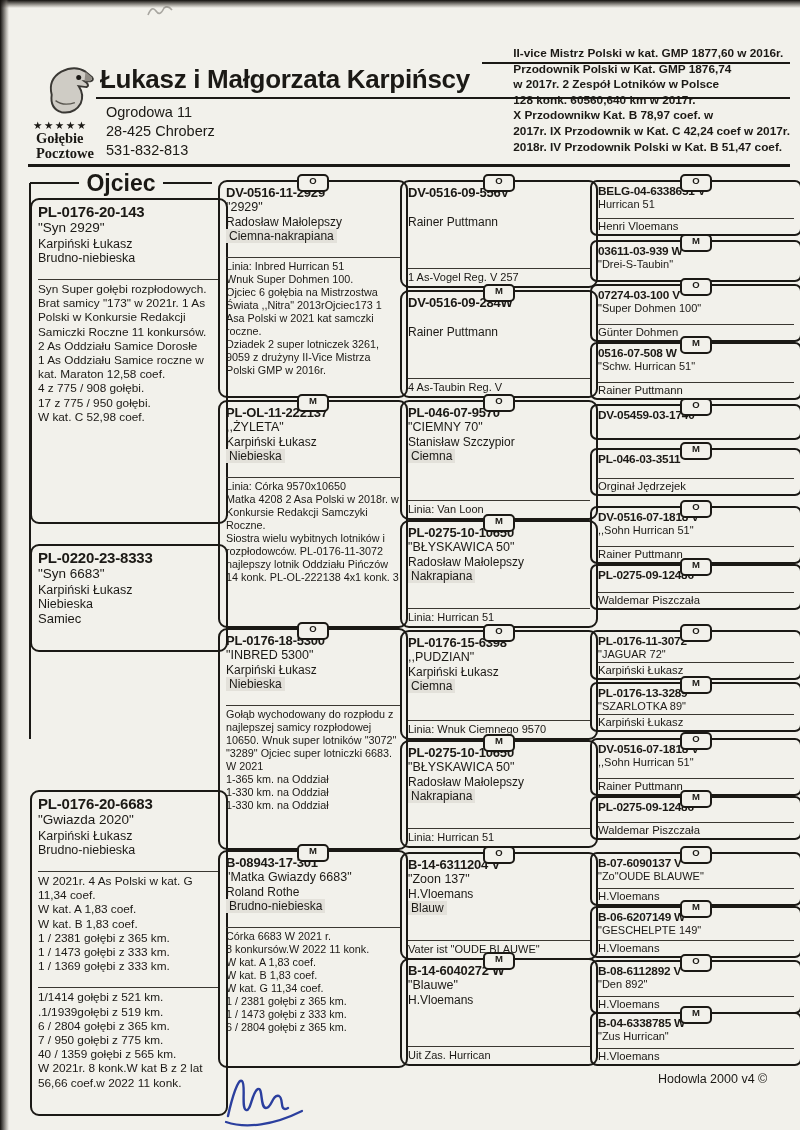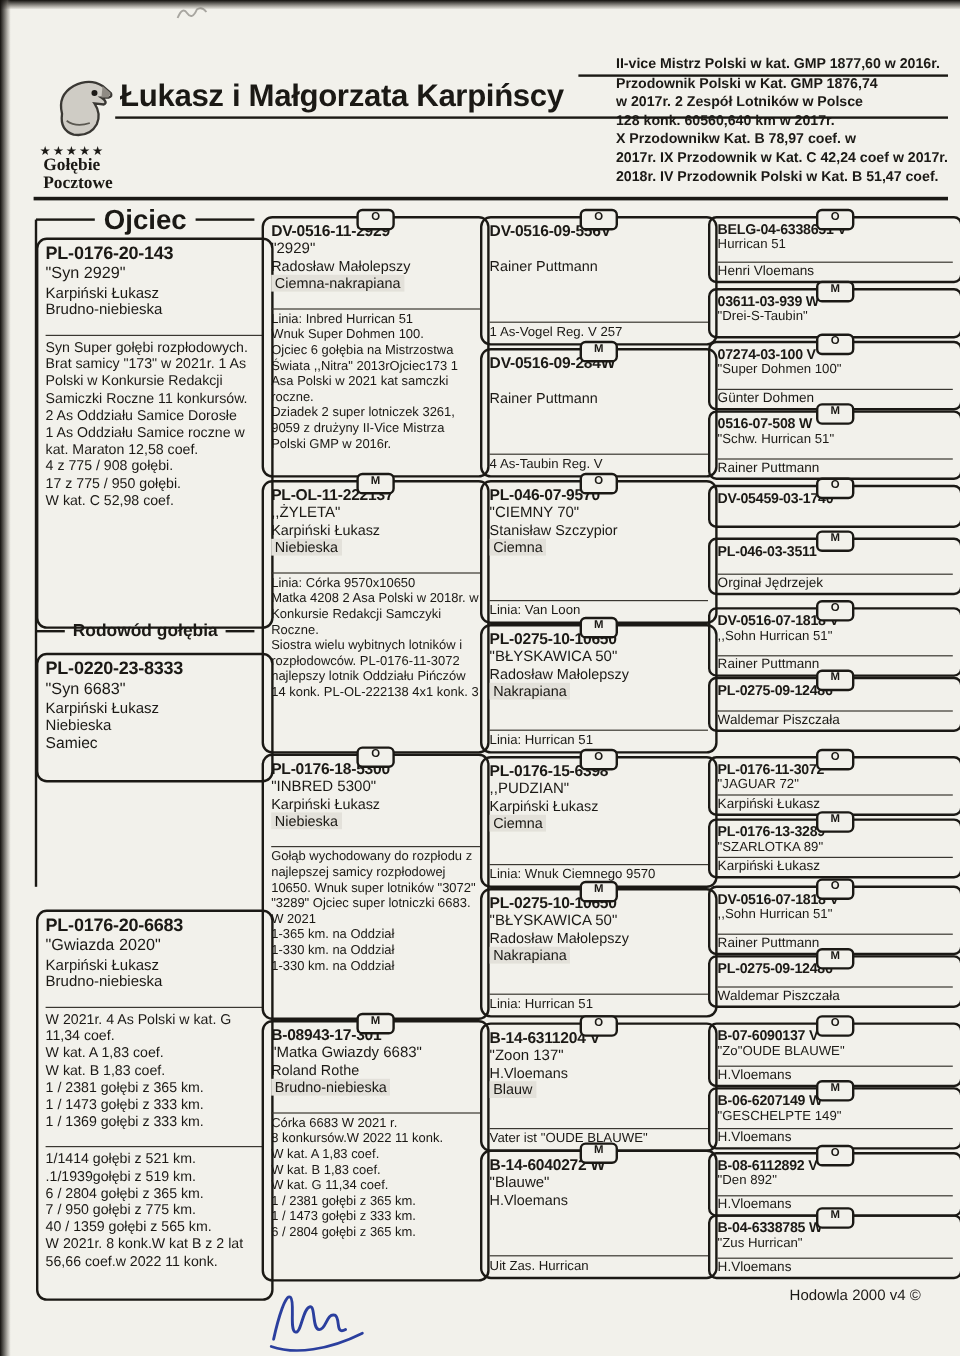--- a/index.html
+++ b/index.html
@@ -73,20 +73,23 @@
     <path d="M14 40 Q22 46 34 42" fill="none" stroke="#5a5750" stroke-width="1.4"></path>
   </svg>
   <div class="logo-stars">★★★★★</div>
   <div class="logo-name">Gołębie
 Pocztowe</div>
 
   <div class="title">Łukasz i Małgorzata Karpińscy</div>
   <div class="hline" style="left:96px;top:97px;width:694px;height:2px"></div>
   <div class="hline" style="right:10px;top:62px;width:308px;height:2px"></div>
 
+  <div class="addr">Ogrodowa 11
+28-425 Chroberz
+531-832-813</div>
   <div class="ach">II-vice Mistrz Polski w kat. GMP 1877,60 w 2016r.
 Przodownik Polski w Kat. GMP 1876,74
 w 2017r. 2 Zespół Lotników w Polsce
 128 konk. 60560,640 km w 2017r.
 X Przodownikw Kat. B 78,97 coef. w
 2017r. IX Przodownik w Kat. C 42,24 coef w 2017r.
 2018r. IV Przodownik Polski w Kat. B 51,47 coef.</div>
 
   <div class="hline" style="left:28px;top:164px;width:762px;height:3px"></div>
 
@@ -103,34 +106,31 @@
     <div class="clr">Brudno-niebieska</div>
     <div class="desc">Syn Super gołębi rozpłodowych.
 Brat samicy "173" w 2021r. 1 As Polski w Konkursie Redakcji Samiczki Roczne 11 konkursów.
 2 As Oddziału Samice Dorosłe
 1 As Oddziału Samice roczne w kat. Maraton 12,58 coef.
 4 z 775 / 908 gołębi.
 17 z 775 / 950 gołębi.
 W kat. C 52,98 coef.</div>
   </div>
 
-  <div class="legend small" style="left:30px;top:514px;width:182px;height:24px">
-    <span class="lg-text">Rodowód gołębia</span>
-  </div>
 
   <div class="box main c1" style="top:544px;height:98px">
     <div class="ring">PL-0220-23-8333</div>
     <div class="nm">"Syn 6683"</div>
     <div class="ow">Karpiński Łukasz</div>
     <div class="clr">Niebieska</div>
     <div class="sexline">Samiec</div>
   </div>
 
 
-  <div class="box main c1" style="top:758px;height:316px">
+  <div class="box main c1" style="top:790px;height:316px">
     <div class="ring">PL-0176-20-6683</div>
     <div class="nm">"Gwiazda 2020"</div>
     <div class="ow">Karpiński Łukasz</div>
     <div class="clr">Brudno-niebieska</div>
     <div class="desc">W 2021r. 4 As Polski w kat. G 11,34 coef.
 W kat. A 1,83 coef.
 W kat. B 1,83 coef.
 1 / 2381 gołębi z 365 km.
 1 / 1473 gołębi z 333 km.
 1 / 1369 gołębi z 333 km.</div>

